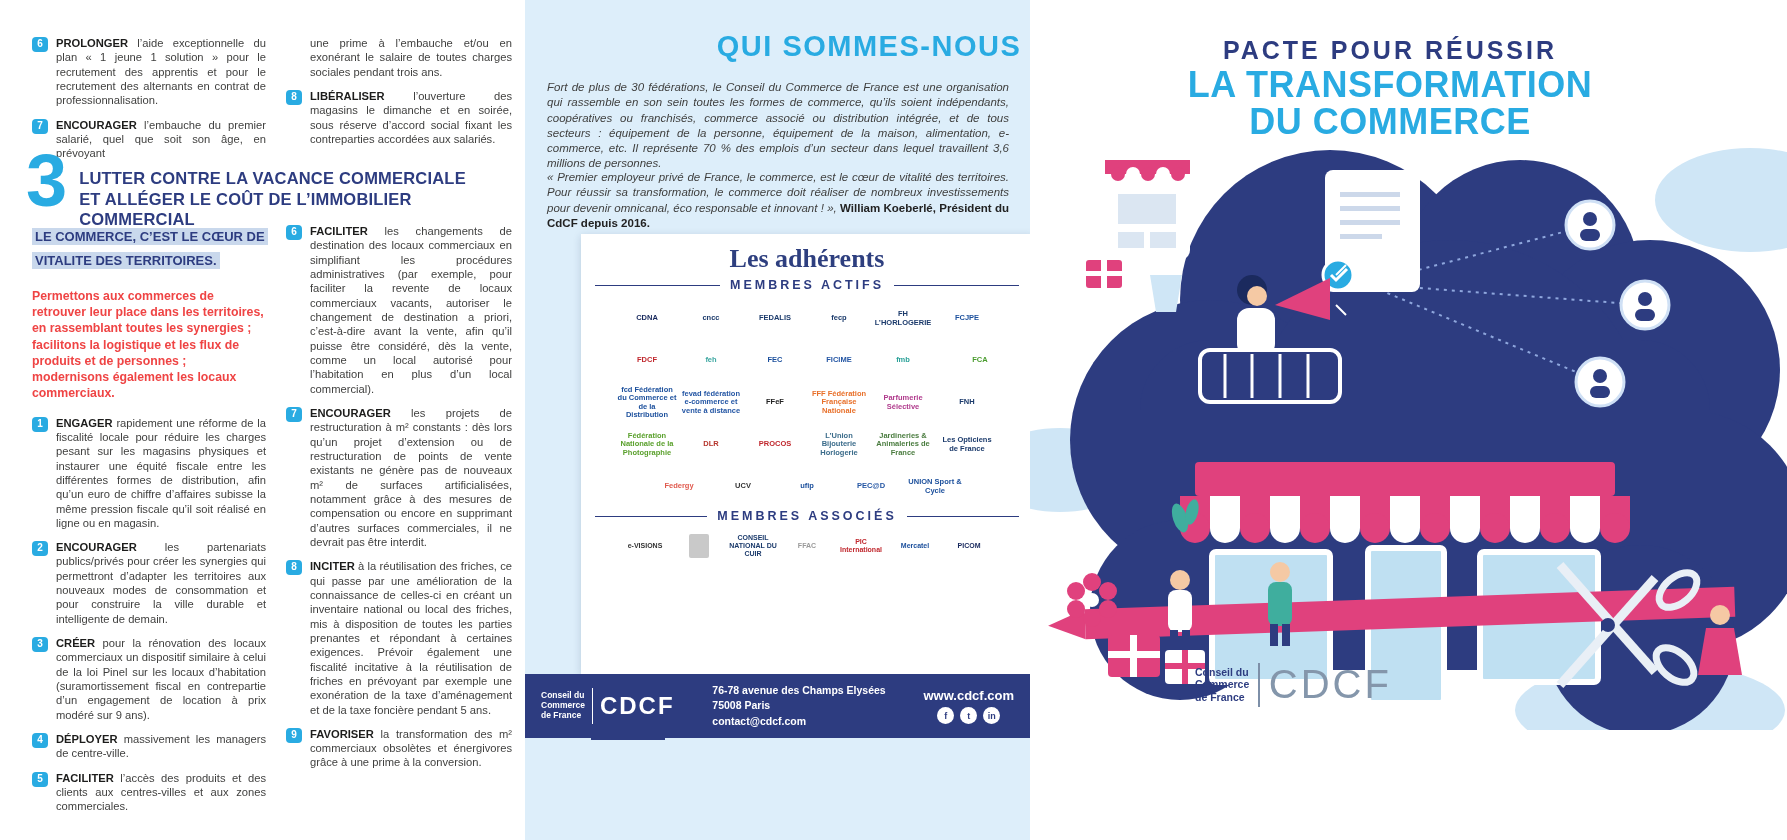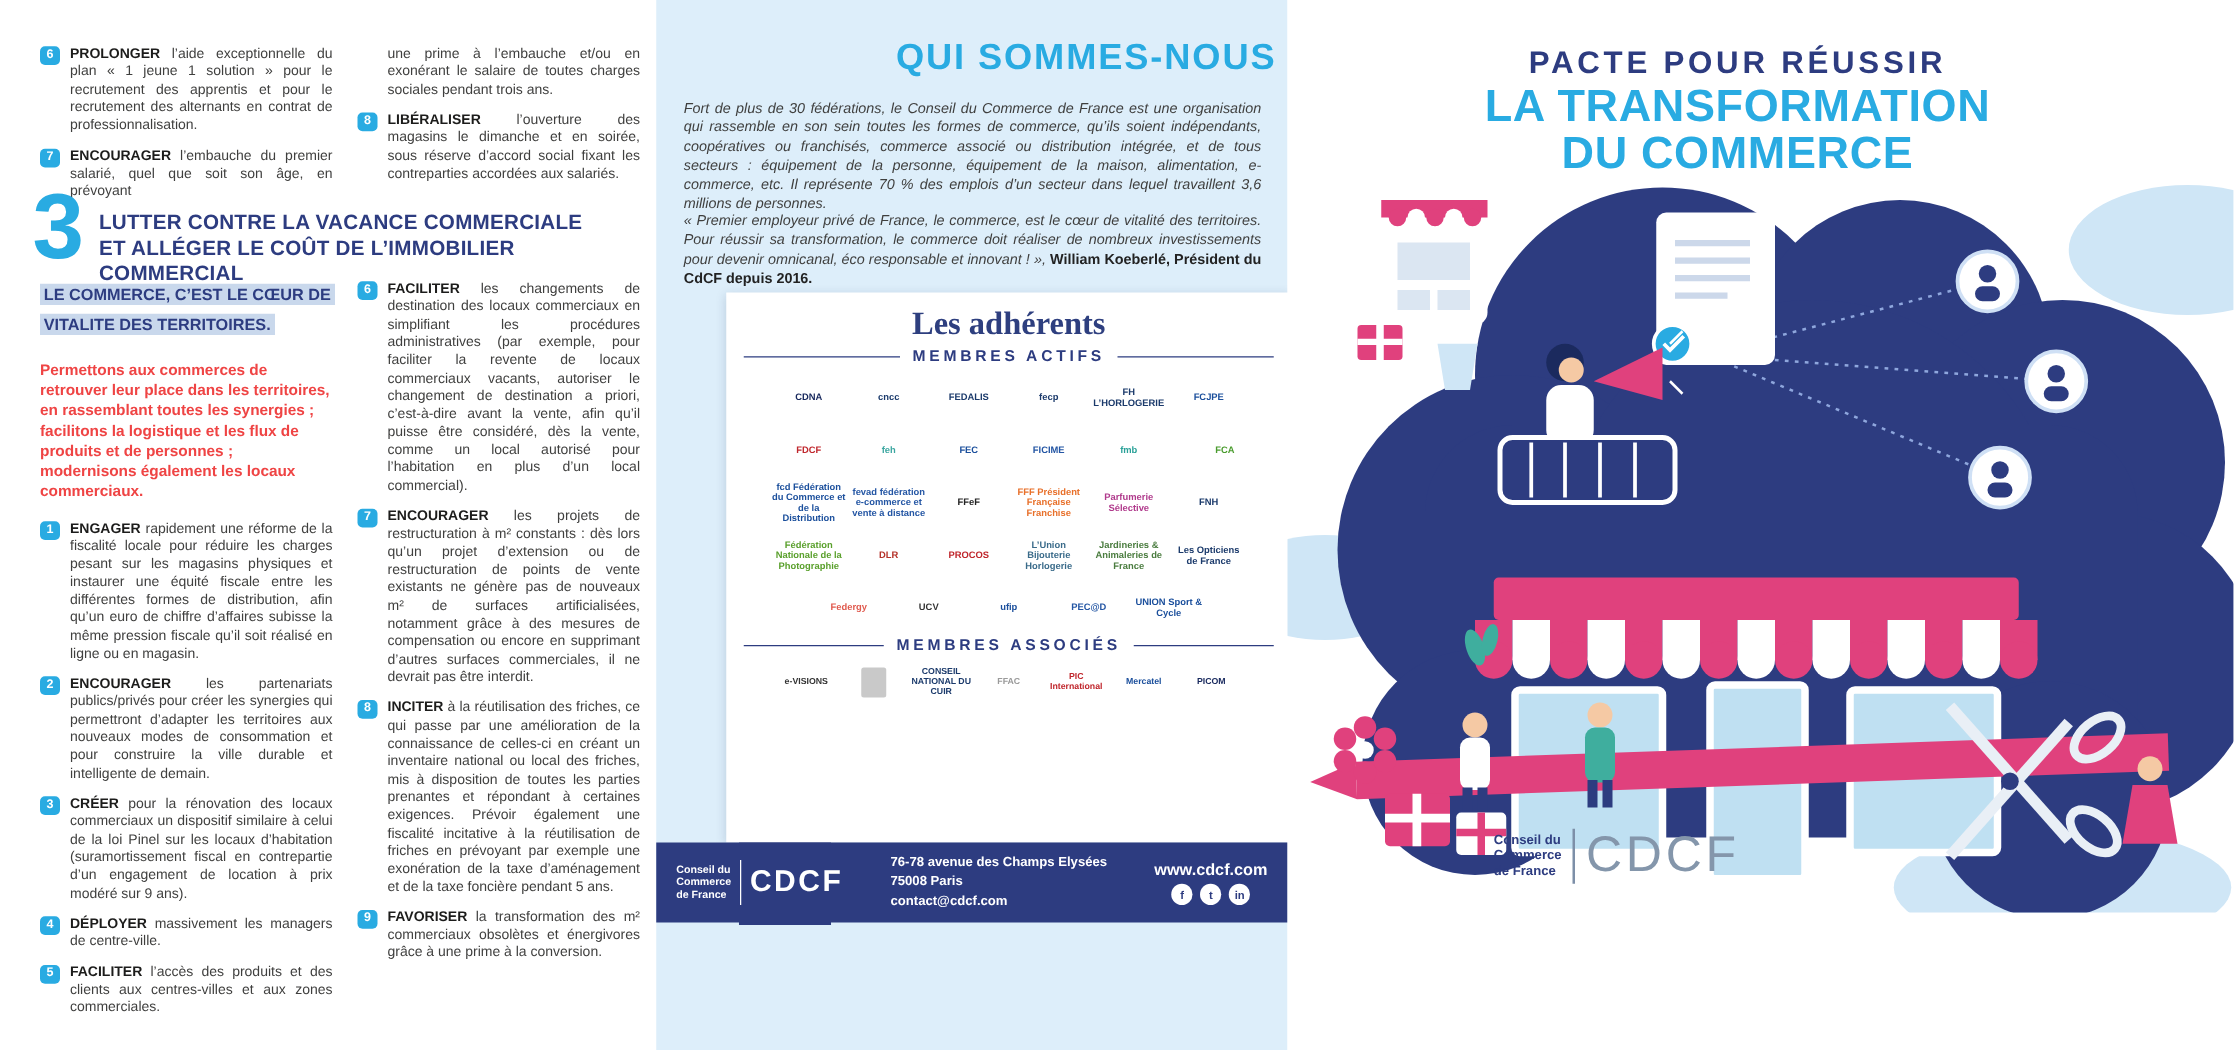--- a/index.html
+++ b/index.html
@@ -190,21 +190,21 @@
           <div class="logo-cell">
             <span class="logo-label" style="color: rgb(27, 79, 156);">fcd Fédération du Commerce et de la Distribution</span>
           </div>
           <div class="logo-cell">
             <span class="logo-label" style="color: rgb(36, 86, 164);">fevad fédération e-commerce et vente à distance</span>
           </div>
           <div class="logo-cell">
             <span class="logo-label" style="color: rgb(34, 34, 34);">FFeF</span>
           </div>
           <div class="logo-cell">
-            <span class="logo-label" style="color: rgb(232, 112, 42);">FFF Président Française Franchise</span>
+            <span class="logo-label" style="color: rgb(232, 112, 42);">FFF Fédération Française Nationale</span>
           </div>
           <div class="logo-cell">
             <span class="logo-label" style="color: rgb(176, 58, 140);">Parfumerie Sélective</span>
           </div>
           <div class="logo-cell">
             <span class="logo-label" style="color: rgb(27, 58, 107);">FNH</span>
           </div>
           <div class="logo-cell">
             <span class="logo-label" style="color: rgb(90, 160, 44);">Fédération Nationale de la Photographie</span>
           </div>

